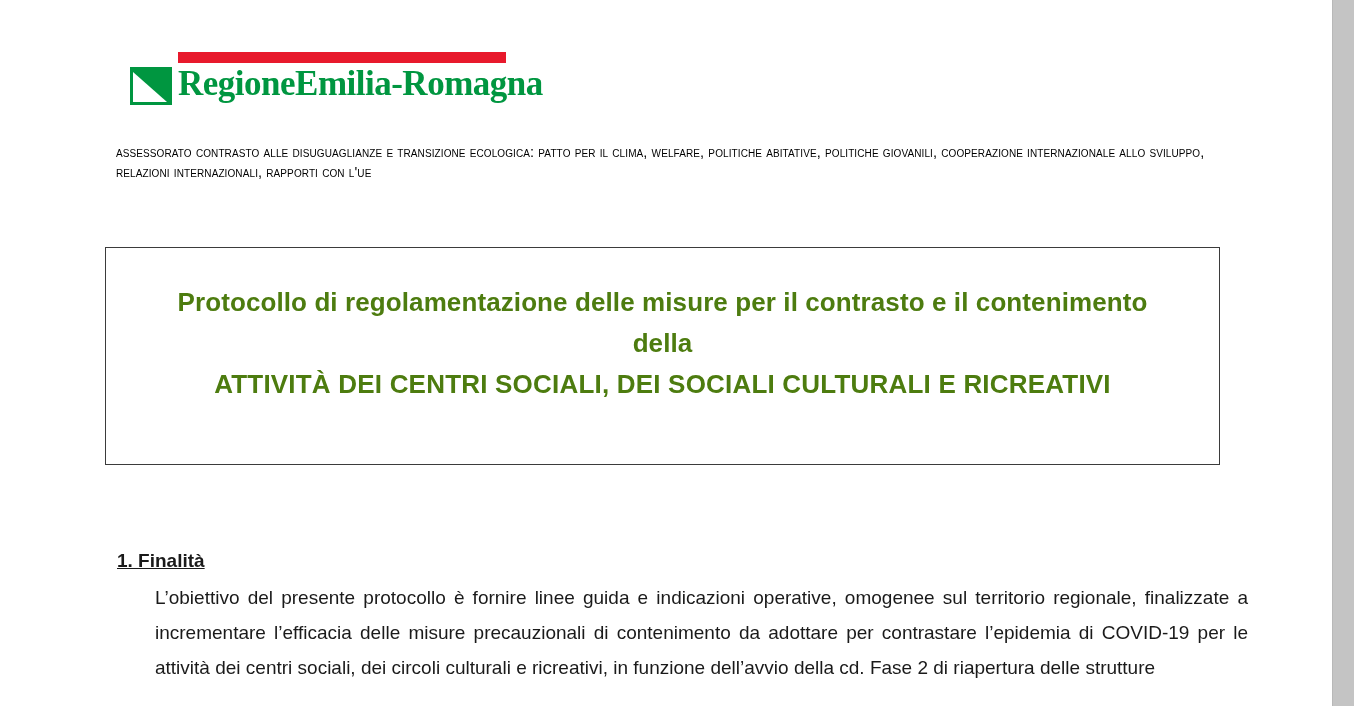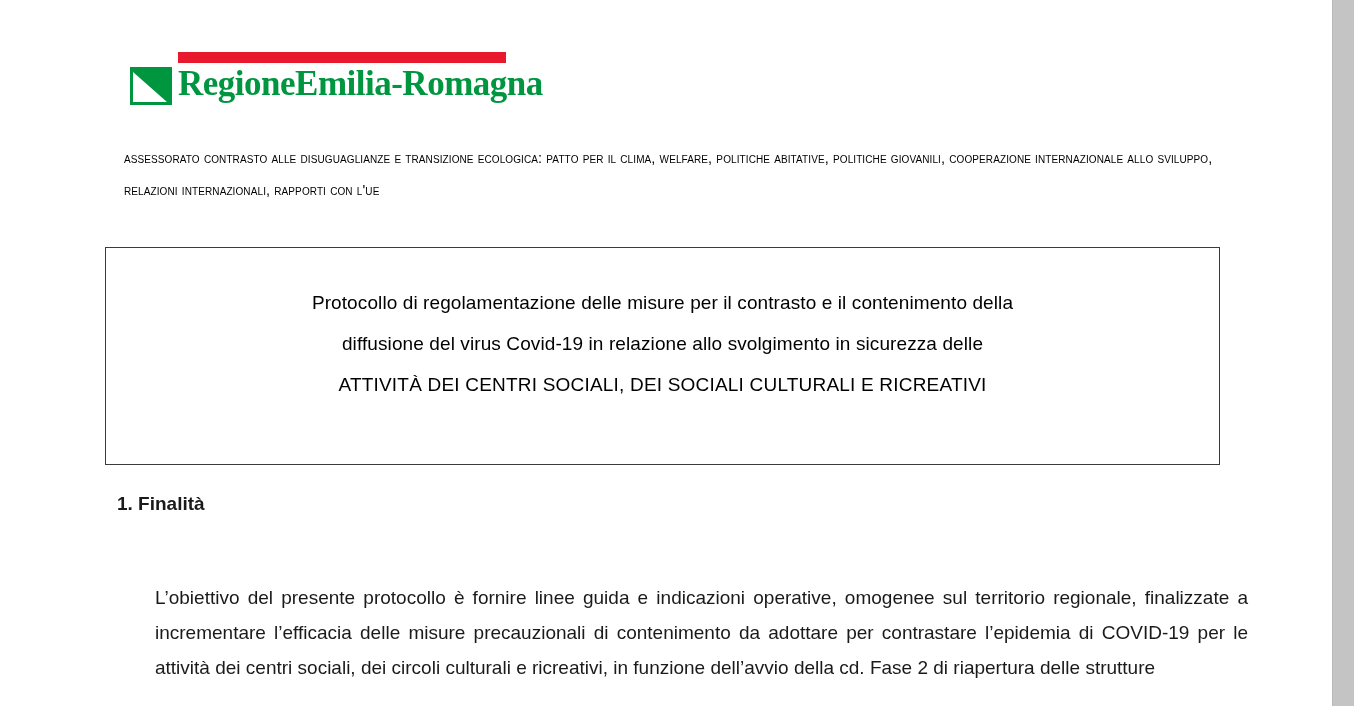--- a/index.html
+++ b/index.html
@@ -93,56 +93,56 @@
   }
 
   
   .assessorato {
     position: absolute;
     left: 116px;
     top: 142px;
     width: 1100px;
     font-family: "Liberation Sans", sans-serif;
     font-size: 14.5px;
-    line-height: 32px;
+    line-height: 20px;
     color: #000000;
     letter-spacing: 0.1px;
     font-variant: small-caps;
     text-transform: lowercase;
-    margin-left: 8px;
   }
 
   
   .title-box {
     position: absolute;
     left: 105px;
     top: 247px;
     width: 1115px;
     height: 218px;
     border: 1px solid #3b3b3b;
     padding: 34px 58px 0 58px;
     text-align: center;
   }
   .title-line {
-    font-size: 19px;
-    font-weight: normal;
-    color: #000000;
+    font-size: 26px;
+    font-weight: bold;
+    color: #4d7c0f;
     line-height: 41px;
     letter-spacing: 0.1px;
   }
   .title-line.upper { letter-spacing: 0.2px; }
 
   
   .section-heading {
     position: absolute;
     left: 117px;
-    top: 493px;
+    top: 550px;
     font-size: 19px;
     font-weight: bold;
     color: #1a1a1a;
+    text-decoration: underline;
   }
   .body-text {
     position: absolute;
     left: 117px;
     top: 580px;
     width: 1093px;
     font-size: 19px;
     line-height: 35px;
     color: #1a1a1a;
     text-align: justify;
@@ -160,21 +160,20 @@
     <div class="logo-wrap">
       <div class="logo-bar"></div>
       <div class="logo-square"></div>
       <div class="logo-text">RegioneEmilia-Romagna</div>
     </div>
 
     <div class="assessorato">Assessorato Contrasto Alle Disuguaglianze E Transizione Ecologica: Patto Per Il Clima, Welfare, Politiche Abitative, Politiche Giovanili, Cooperazione Internazionale Allo Sviluppo, Relazioni Internazionali, Rapporti Con L'ue</div>
 
     <div class="title-box">
       <div class="title-line">Protocollo di regolamentazione delle misure per il contrasto e il contenimento della</div>
-      <div class="title-line">diffusione del virus Covid-19 in relazione allo svolgimento in sicurezza delle</div>
       <div class="title-line upper">ATTIVITÀ DEI CENTRI SOCIALI, DEI SOCIALI CULTURALI E RICREATIVI</div>
     </div>
 
     <div class="section-heading">1. Finalità</div>
 
     <div class="body-text">L’obiettivo del presente protocollo è fornire linee guida e indicazioni operative, omogenee sul territorio regionale, finalizzate a incrementare l’efficacia delle misure precauzionali di contenimento da adottare per contrastare l’epidemia di COVID-19 per le attività dei centri sociali, dei circoli culturali e ricreativi, in funzione dell’avvio della cd. Fase 2 di riapertura delle strutture</div>
 
   </div>
 
   <div class="scroll-gutter">

